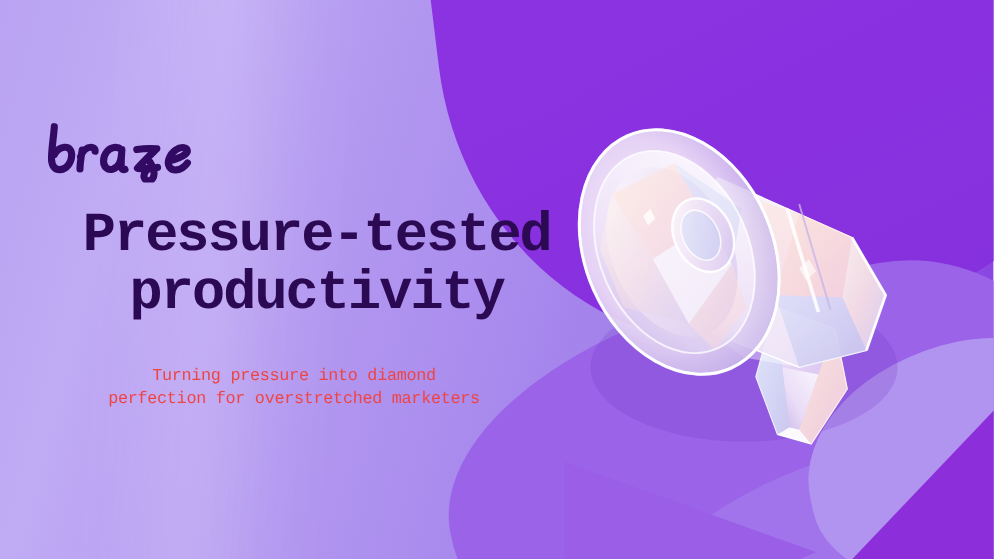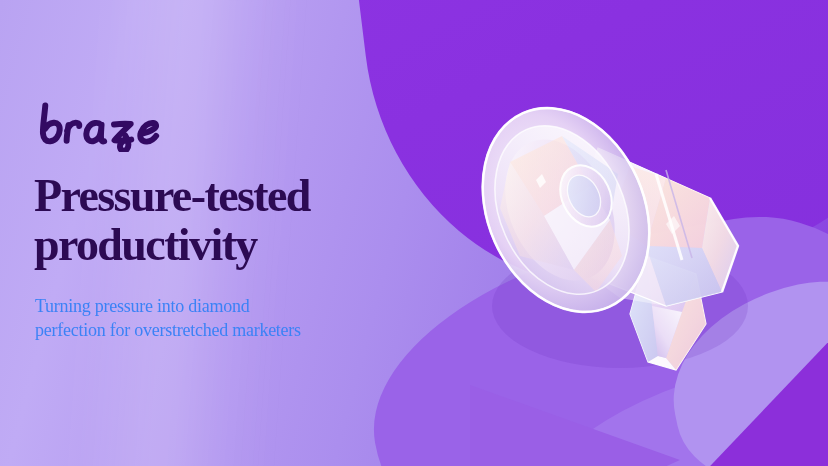--- a/index.html
+++ b/index.html
@@ -5,21 +5,22 @@
   html, body {
     margin: 0;
     padding: 0;
     background: #ffffff;
   }
   #banner {
     position: relative;
     width: 828px;
     height: 466px;
     overflow: hidden;
-    font-family: Liberation Serif, serif;
+    font-family: Liberation Mono, monospace;
+    text-align: center;
     -webkit-font-smoothing: antialiased;
   }
 
   
   .bg-base {
     position: absolute;
     inset: 0;
     background: linear-gradient(105deg,
         #b9a3f2 0%,
         #c0abf5 14%,
@@ -115,24 +116,24 @@
     width: 460px;
     color: #2c0a53;
     font-size: 46px;
     font-weight: 700;
     line-height: 1.06;
     letter-spacing: -1.6px;
     white-space: pre-line;
   }
   .subhead {
     position: absolute;
-    top: 295px; left: 1px;
+    top: 305px; left: 1px;
     width: 420px;
-    color: #3b82f6;
-    font-size: 18px;
+    color: #ef4444;
+    font-size: 14px;
     font-weight: 400;
     line-height: 1.33;
     letter-spacing: -0.25px;
     white-space: pre-line;
   }
 
   
   .megaphone {
     position: absolute;
     left: 470px; top: 70px;

